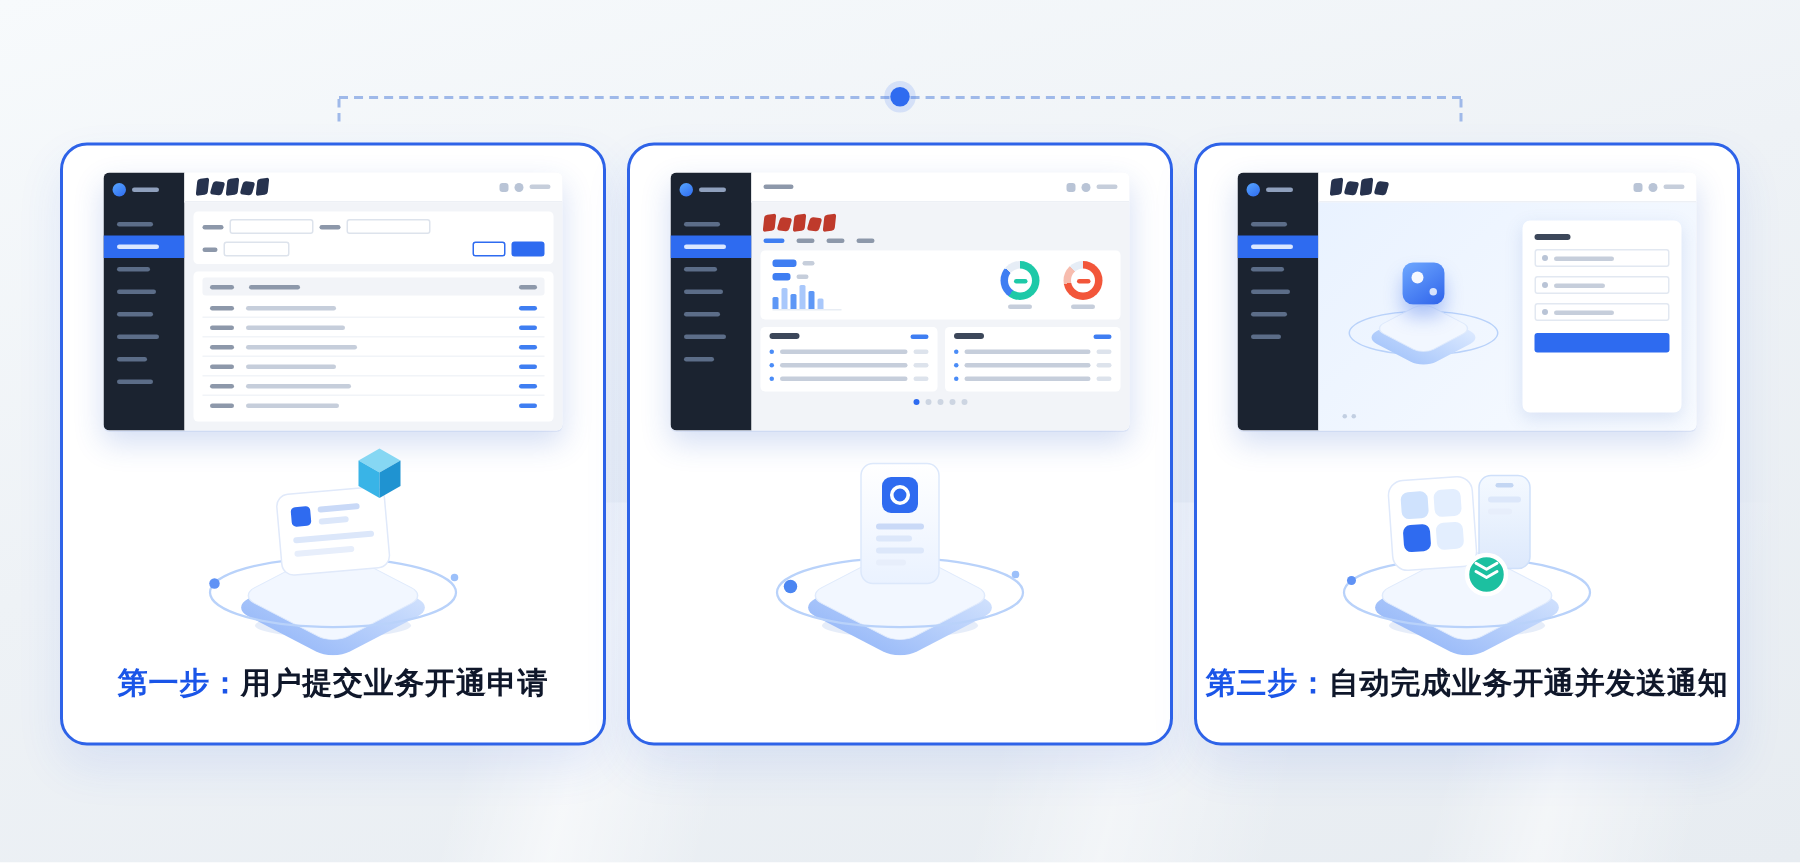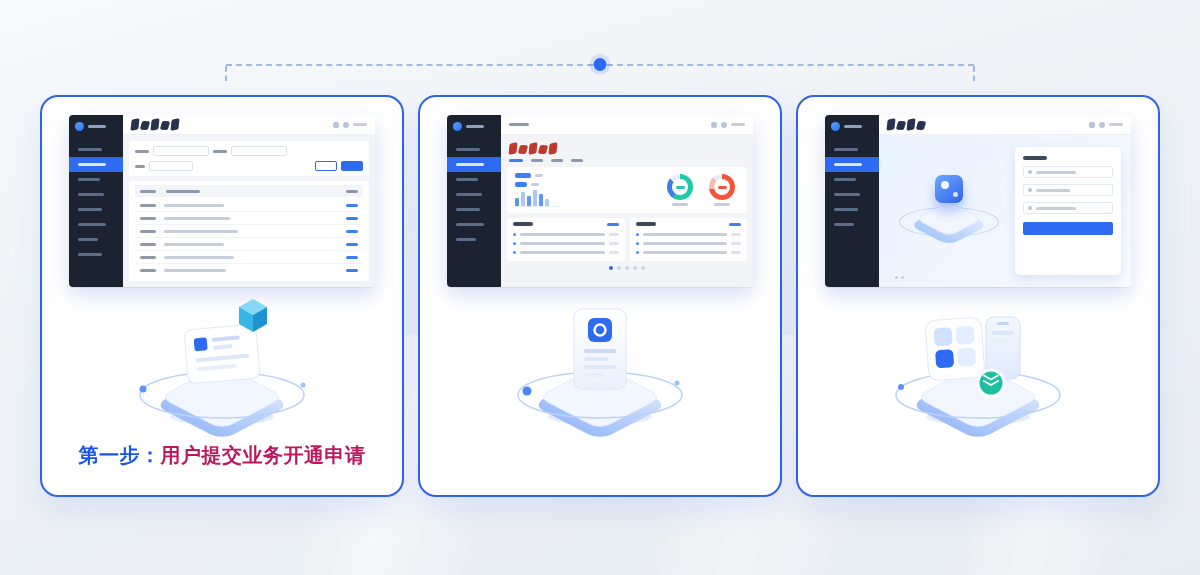--- a/index.html
+++ b/index.html
@@ -25,21 +25,21 @@
 
   
   .cards { position:absolute; top:95px; left:40px; right:40px; display:flex; gap:14px; }
   .card { position:relative; flex:1; height:402px; background:#fff;
     border:2px solid #2e63e8; border-radius:18px;
     box-shadow:0 14px 30px rgba(46,99,232,.10); }
 
   .step-label { position:absolute; left:0; right:0; bottom:26px; text-align:center;
     font-size:20px; letter-spacing:.5px; white-space:nowrap; }
   .step-prefix { color:#1a55e8; font-weight:bold; }
-  .step-text { color:#be185d; font-weight:bold;margin-top:19px; }
+  .step-text { color:#0f172a; font-weight:bold;margin-top:19px; }
 
   
   .mini { position:absolute; top:18px; left:50%; transform:translateX(-50%);
     width:306px; height:172px; background:#fff; border-radius:4px; overflow:hidden;
     display:flex; box-shadow:0 8px 20px rgba(40,90,200,.20), 0 1px 0 rgba(40,90,200,.08); }
   .mini-side { width:54px; background:#1b2330; display:flex; flex-direction:column; flex:none; }
   .mini-logo { height:22px; display:flex; align-items:center; gap:4px; padding:0 6px; }
   .logo-dot { width:9px; height:9px; border-radius:50%; flex:none;
     background:linear-gradient(145deg,#57a6ff,#2f6bf0); }
   .mini-nav { padding-top:5px; }
@@ -599,16 +599,19 @@
             <rect x="-6" y="-27" width="12" height="3" rx="1.5" fill="#c3d6f3"></rect>
             <rect x="-11" y="-18" width="22" height="4" rx="2" fill="#dce7fa"></rect>
             <rect x="-11" y="-10" width="16" height="4" rx="2" fill="#e7eefb"></rect>
           </g>
           <circle cx="108" cy="86" r="13" fill="#1cc0a0" stroke="#ffffff" stroke-width="3"></circle>
           <path d="M101,84 L108,88 L115,84" fill="none" stroke="#ffffff" stroke-width="2" stroke-linecap="round" stroke-linejoin="round"></path>
           <path d="M101,78.5 L108,82.5 L115,78.5" fill="none" stroke="#ffffff" stroke-width="2" stroke-linecap="round" stroke-linejoin="round"></path>
         </svg>
       </div>
 
+      <div class="step-label">
+        <span class="step-prefix">第三步：</span><span class="step-text">自动完成业务开通并发送通知</span>
+      </div>
     </section>
 
   </div>
 </div>
 
 </body></html>

